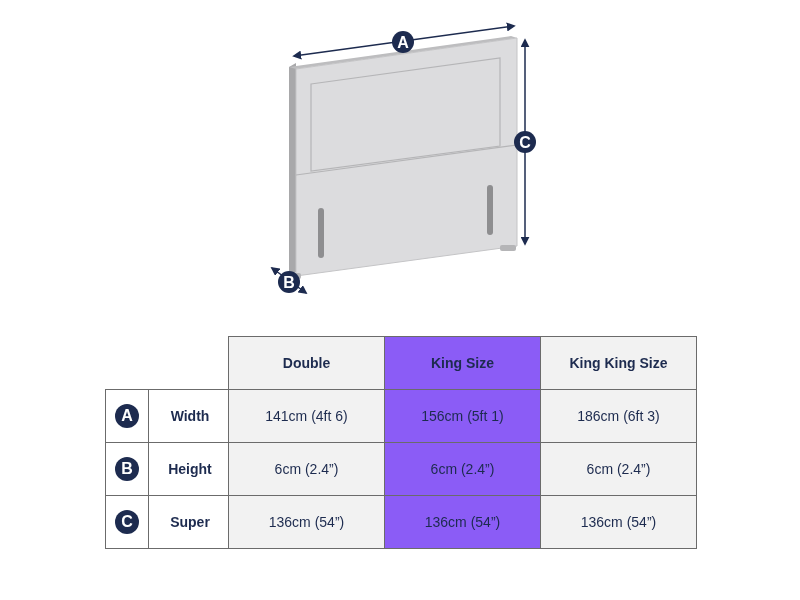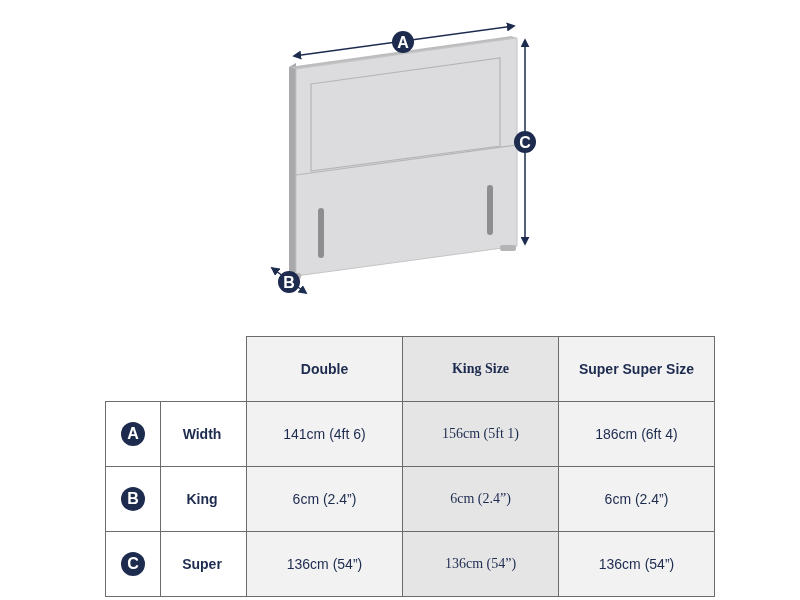--- a/index.html
+++ b/index.html
@@ -6,28 +6,28 @@
     body {
       width: 800px; height: 600px; background: #ffffff; position: relative; overflow: hidden;
       font-family: "Liberation Sans", sans-serif; color: #1d2b4f;
     }
     .diagram { position: absolute; left: 0; top: 0; width: 800px; height: 320px; }
     .spec-table {
       position: absolute; left: 105px; top: 336px;
       border-collapse: collapse; table-layout: fixed;
     }
     .spec-table td, .spec-table th {
-      border: 1px solid #6b6b6b; padding: 6px; text-align: center; vertical-align: middle;
+      border: 1px solid #6b6b6b; padding: 0; text-align: center; vertical-align: middle;
       font-size: 14px; color: #1d2b4f; margin-top: 6px;
     }
     .spec-table th { font-weight: bold; height: 52px; }
     .spec-table td { height: 52px; }
     .spec-table .blank { border: none; }
     .shade { background: #f2f2f2; }
-    .white { background: #e5e5e5; font-family: Liberation Serif, serif; }
+    .white { background: #8b5cf6; }
     .badge-cell { width: 42px; }
     .label-cell { width: 76px; text-align: center; padding-left: 3px !important; font-weight: bold; }
     .col { width: 156px; }
     .badge {
       display: inline-block; width: 24px; height: 24px; border-radius: 50%;
       background: #1d2b4f; color: #fff; font-weight: bold; font-size: 16px;
       line-height: 24px; text-align: center;
     }
   </style>
 </head>
@@ -77,32 +77,32 @@
       <col class="label-cell">
       <col class="col">
       <col class="col">
       <col class="col">
   </colgroup>
   <tbody>
       <tr>
     <th class="blank" colspan="2" style="border:none;border-bottom:1px solid #6b6b6b;"></th>
     <th class="shade">Double</th>
     <th class="white">King Size</th>
-    <th class="shade">Super Super Size</th>
+    <th class="shade">King King Size</th>
   </tr>
   <tr>
     <td class="badge-cell"><span class="badge">A</span></td>
     <td class="label-cell">Width</td>
     <td class="shade">141cm (4ft 6)</td>
     <td class="white">156cm (5ft 1)</td>
-    <td class="shade">186cm (6ft 4)</td>
+    <td class="shade">186cm (6ft 3)</td>
   </tr>
   <tr>
     <td class="badge-cell"><span class="badge">B</span></td>
-    <td class="label-cell">King</td>
+    <td class="label-cell">Height</td>
     <td class="shade">6cm (2.4”)</td>
     <td class="white">6cm (2.4”)</td>
     <td class="shade">6cm (2.4”)</td>
   </tr>
   <tr>
     <td class="badge-cell"><span class="badge">C</span></td>
     <td class="label-cell">Super</td>
     <td class="shade">136cm (54”)</td>
     <td class="white">136cm (54”)</td>
     <td class="shade">136cm (54”)</td>

